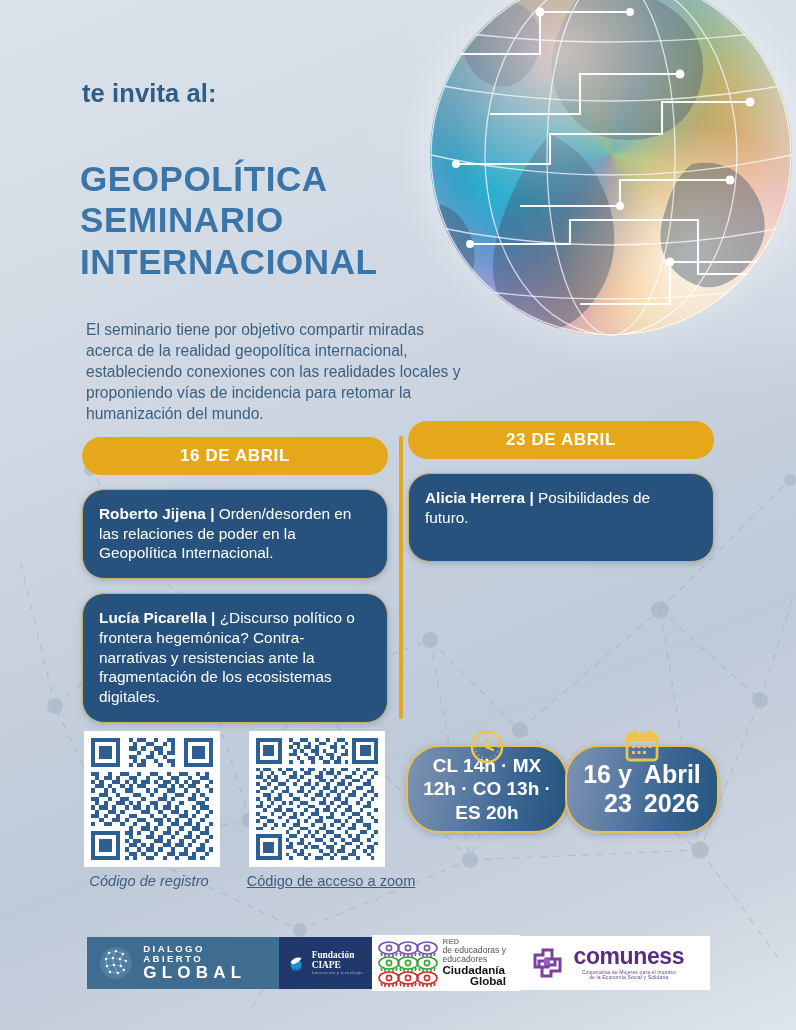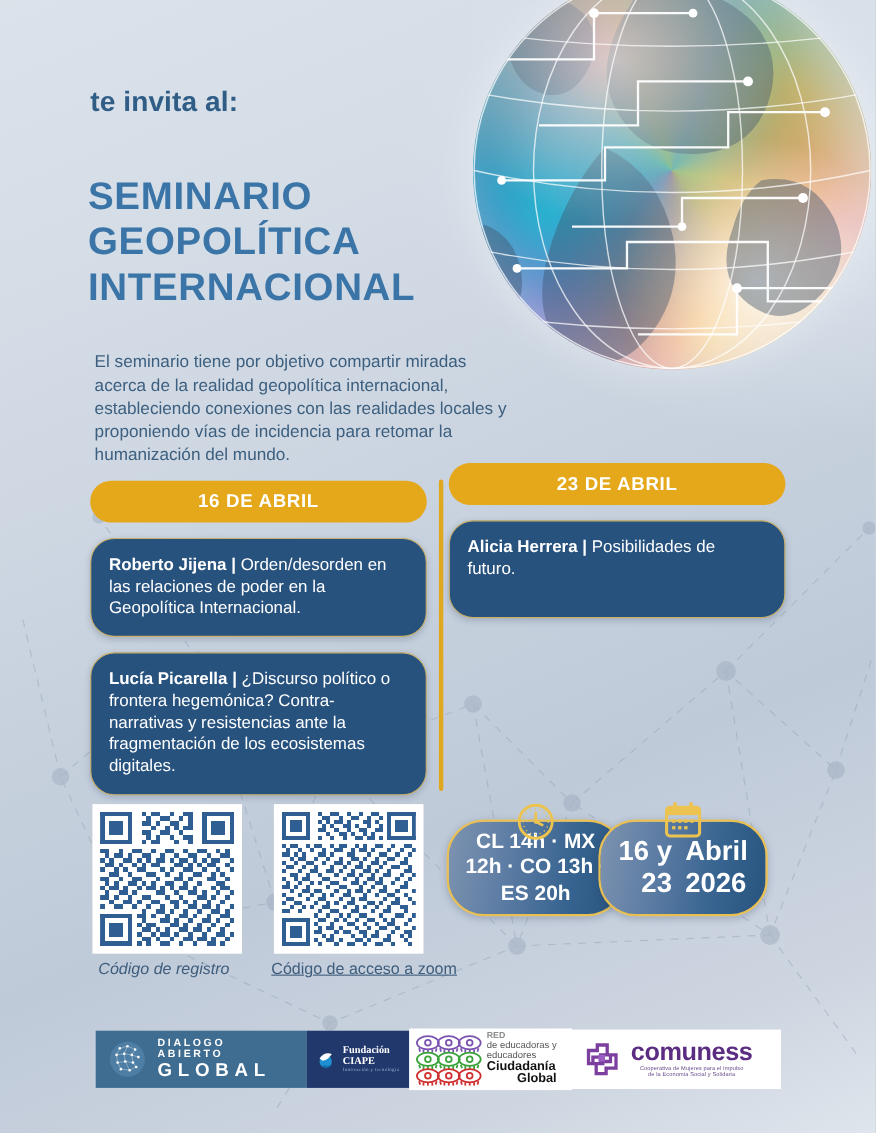--- a/index.html
+++ b/index.html
@@ -101,21 +101,21 @@
 
   
   .badge{
     position:absolute;border-radius:34px;border:2.5px solid #e8bf52;
     display:flex;align-items:center;justify-content:center;text-align:center;
     color:#ffffff;font-weight:bold;
     background:linear-gradient(100deg,#7d93b0 0%, #5f7ea5 32%, #36638f 70%, #28547f 100%);
     box-shadow:0 2px 7px rgba(40,60,90,.25);
   }
   .badge-time{left:406px;top:745px;width:146px;height:84px;font-size:19px;line-height:1.24;padding:0 6px;}
-  .badge-date{left:544px;top:745px;width:150px;height:84px;font-size:25px;line-height:1.15;}
+  .badge-date{left:565px;top:745px;width:150px;height:84px;font-size:25px;line-height:1.15;}
   .badge-date .grid{display:grid;grid-template-columns:auto auto;gap:0 12px;align-items:center;}
   .badge-date .c1{text-align:right;white-space:nowrap;}
   .badge-date .c2{text-align:left;white-space:nowrap;}
   .icon-top{position:absolute;top:-20px;left:50%;transform:translateX(-50%);}
 
   
   .footer{
     position:absolute;left:0;top:925px;width:796px;height:75px;
     display:flex;align-items:center;justify-content:center;gap:0;
   }
@@ -239,22 +239,22 @@
       </div>
       <div class="gloss"></div>
     </div>
   </div>
 
   <div class="invite">
     <div>te invita al:</div>
   </div>
 
   <div class="seminar-title">
+    <div>GEOPOLÍTICA</div>
     <div>SEMINARIO</div>
-    <div>GEOPOLÍTICA</div>
     <div>INTERNACIONAL</div>
   </div>
 
   <p class="intro">El seminario tiene por objetivo compartir miradas acerca de la realidad geopolítica internacional, estableciendo conexiones con las realidades locales y proponiendo vías de incidencia para retomar la humanización del mundo.</p>
 
   <div class="divider"></div>
 
   <div class="col col-left">
     <div class="date-pill">16 DE ABRIL</div>
 

